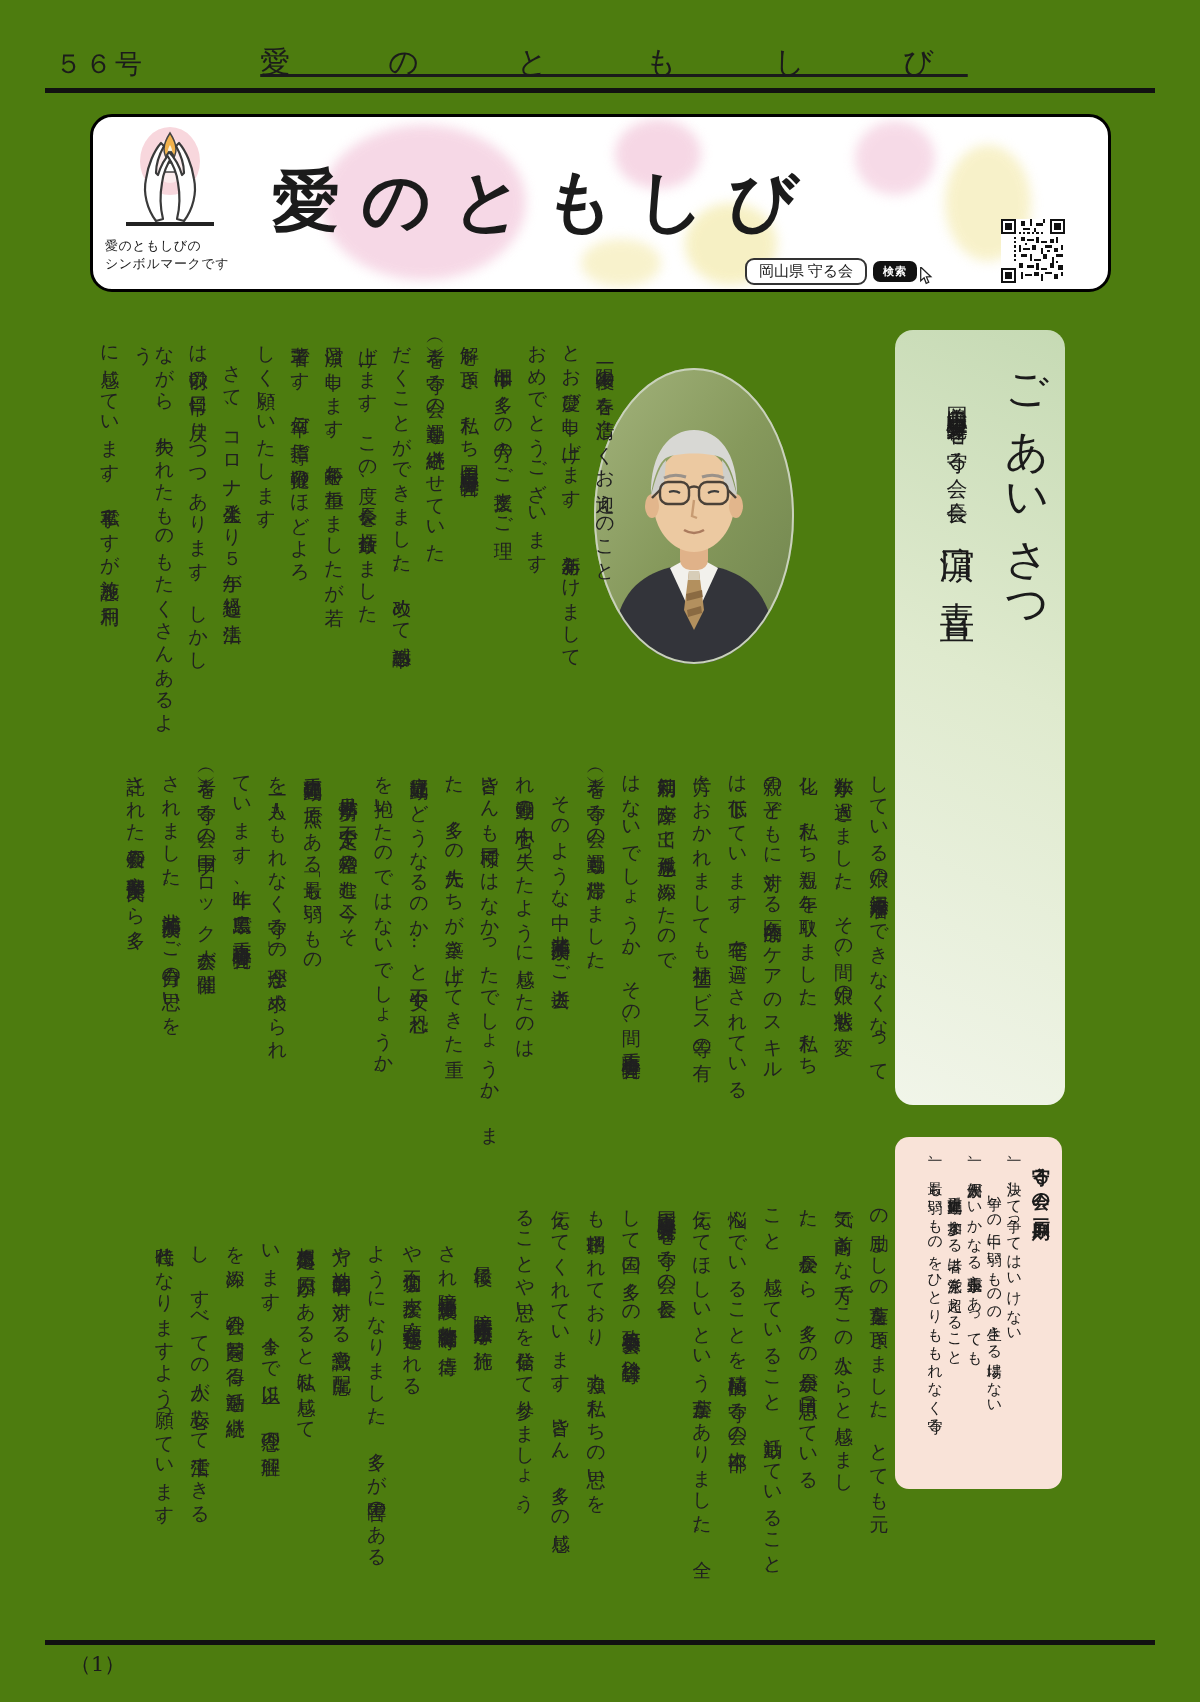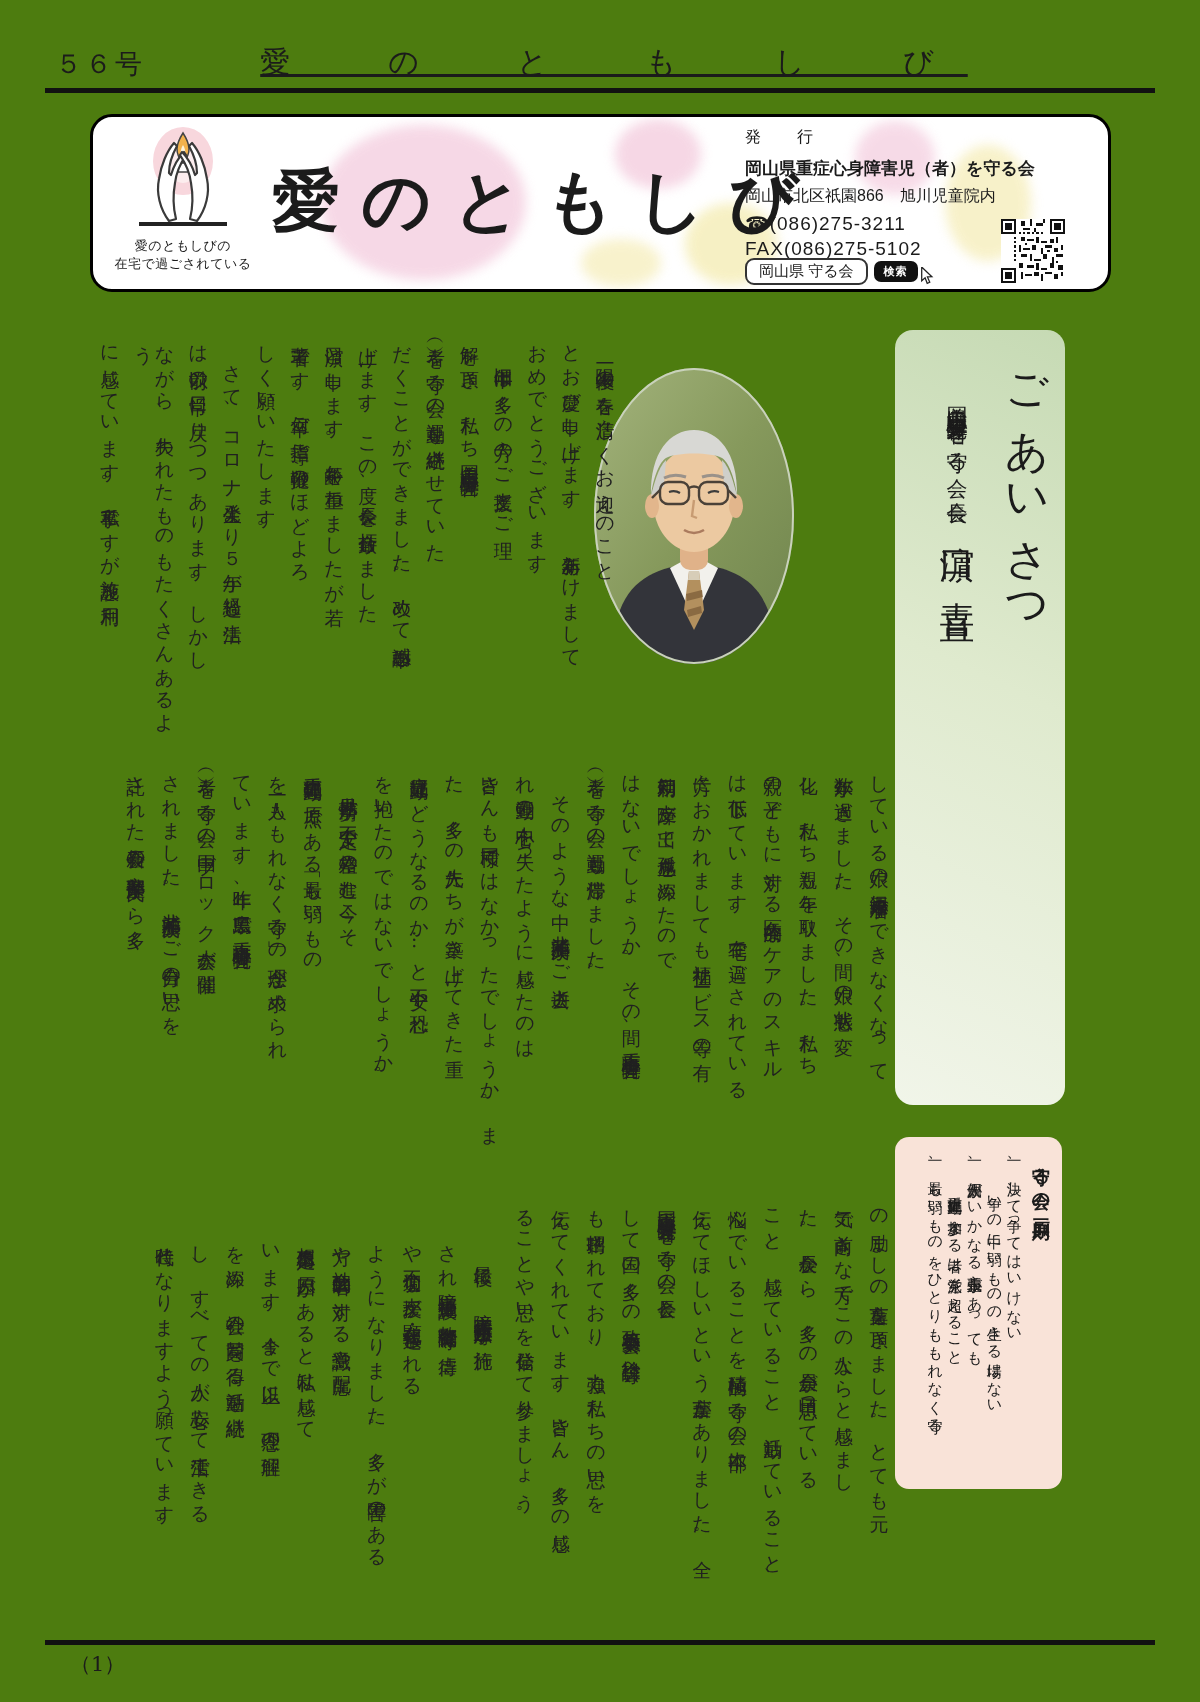--- a/index.html
+++ b/index.html
@@ -23,34 +23,34 @@
   
   .masthead{position:absolute;left:90px;top:114px;width:1015px;height:172px;
             border:3px solid #000;border-radius:22px;background:#fff;overflow:hidden;}
   .blob{position:absolute;border-radius:50%;filter:blur(6px);}
   .b1{left:228px;top:8px;width:205px;height:155px;background:#f5d2e2;opacity:.85;}
   .b2{left:522px;top:2px;width:86px;height:70px;background:#f4cedf;opacity:.8;}
   .b3{left:592px;top:86px;width:92px;height:82px;background:#f6efbe;opacity:.9;}
   .b4{left:762px;top:4px;width:80px;height:74px;background:#f5d2e2;opacity:.8;}
   .b5{left:852px;top:28px;width:86px;height:116px;background:#f7f0c4;opacity:.9;}
   .b6{left:488px;top:122px;width:80px;height:48px;background:#f7f0c4;opacity:.85;}
-  .logo-wrap{position:absolute;left:12px;top:4px;width:156px;text-align:center;}
+  .logo-wrap{position:absolute;left:12px;top:4px;width:156px;text-align:left;}
   .logo-caption{font-size:13px;line-height:1.35;letter-spacing:.5px;
                 font-family:"Liberation Sans","DejaVu Sans",sans-serif;}
   .calli{position:absolute;left:168px;top:0;width:570px;height:166px;line-height:166px;
          text-align:center;font-size:68px;font-weight:700;letter-spacing:22px;
          transform:skewX(-3deg);white-space:nowrap;}
   .pub{position:absolute;left:652px;top:10px;width:250px;
        font-family:"Liberation Sans","DejaVu Sans",sans-serif;}
   .pub-label{font-size:16px;letter-spacing:10px;margin-bottom:9px;}
   .pub-name{font-size:17px;font-weight:700;margin-bottom:6px;white-space:nowrap;}
   .pub-line{font-size:16px;margin-bottom:5px;white-space:nowrap;}
   .pub-tel,.pub-fax{font-size:19px;margin-bottom:3px;letter-spacing:1px;}
   .search-row{position:absolute;left:652px;top:140px;display:flex;align-items:center;
-              font-family:Liberation Sans, sans-serif;justify-content:flex-end;}
+              font-family:Liberation Serif, serif;justify-content:flex-end;}
   .search-field{border:2px solid #333;border-radius:9px;padding:2px 12px;font-size:15px;
                 background:#fff;white-space:nowrap;}
   .search-btn{background:#111;color:#fff;border-radius:7px;padding:3px 10px;font-size:11px;
               margin-left:6px;font-weight:700;letter-spacing:1px;}
   .cursor-icon{margin-left:2px;margin-top:10px;}
   .qr{position:absolute;left:908px;top:102px;width:64px;height:64px;}
 
   
   .green-box{position:absolute;left:895px;top:330px;width:170px;height:775px;border-radius:18px;
              background:linear-gradient(205deg,#c6dab4 0%,#dfeace 45%,#f1f5e9 100%);}
@@ -107,33 +107,26 @@
         <path d="M60 24 C63 29 63 34 60 38 C57 34 57 29 60 24Z" fill="#fdf4d9"></path>
         <rect x="55" y="42" width="10" height="9" fill="#fff" stroke="#444" stroke-width="1.5"></rect>
         <g fill="#fff" stroke="#3a3a3a" stroke-width="2.2" stroke-linejoin="round">
           <path d="M46 100 C37 88 33 72 36 58 C38 44 44 30 51 22 L54 25 C49 34 46 44 46 52 L48 54 C51 44 56 36 61 31 L63 34 C57 43 53 53 52 62 C50 73 50 86 53 98 Z"></path>
           <path d="M74 100 C83 88 87 72 84 58 C82 44 76 30 69 22 L66 25 C71 34 74 44 74 52 L72 54 C69 44 64 36 59 31 L57 34 C63 43 67 53 68 62 C70 73 70 86 67 98 Z"></path>
         </g>
         <rect x="16" y="101" width="88" height="4" fill="#222"></rect>
       </svg>
       <div class="logo-caption">
         <div>愛のともしびの</div>
-        <div>在宅で過ごされている</div>
+        <div>シンボルマークです</div>
       </div>
     </div>
 
     <div class="calli">愛のともしび</div>
 
-    <div class="pub">
-      <div class="pub-label">発　行</div>
-      <div class="pub-name">岡山県重症心身障害児（者）を守る会</div>
-      <div class="pub-line">岡山市北区祇園866　旭川児童院内</div>
-      <div class="pub-tel">☎(086)275-3211</div>
-      <div class="pub-fax">FAX(086)275-5102</div>
-    </div>
 
     <div class="search-row">
       <span class="search-field">岡山県 守る会</span>
       <span class="search-btn">検索</span>
       <svg class="cursor-icon" width="14" height="18" viewBox="0 0 12 17">
         <polygon points="1,0 1,13 4.2,10.2 6.2,15.4 8.6,14.4 6.4,9.4 10.6,9.2" fill="#fff" stroke="#222" stroke-width="1.2"></polygon>
       </svg>
     </div>
 
     <svg class="qr" viewBox="0 0 29 29" shape-rendering="crispEdges">

